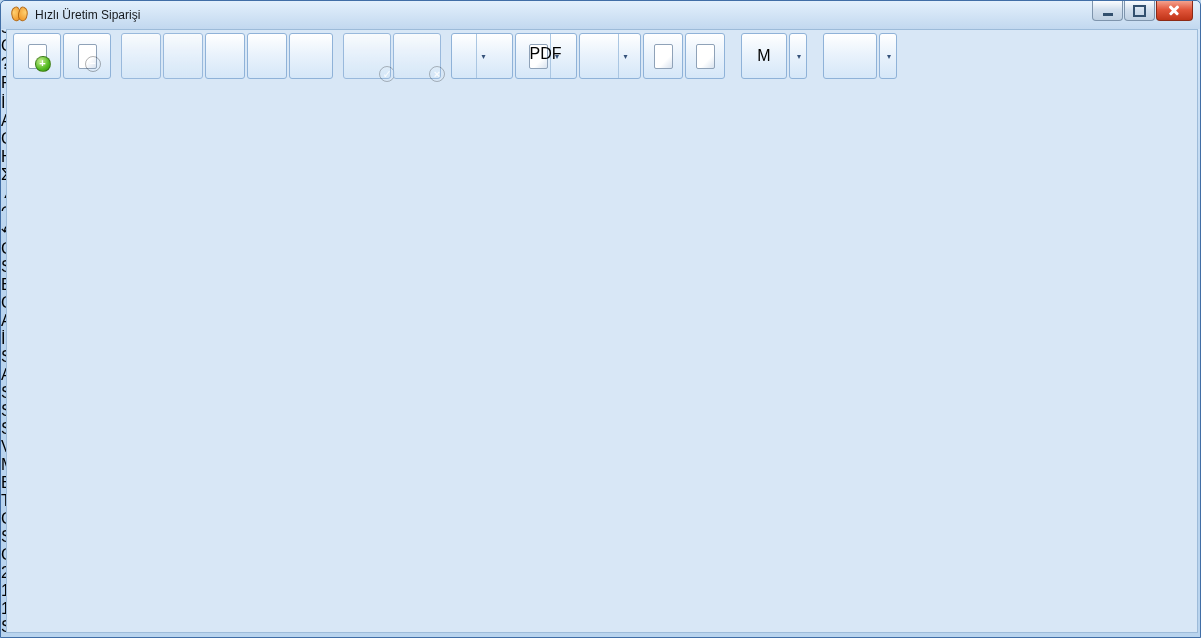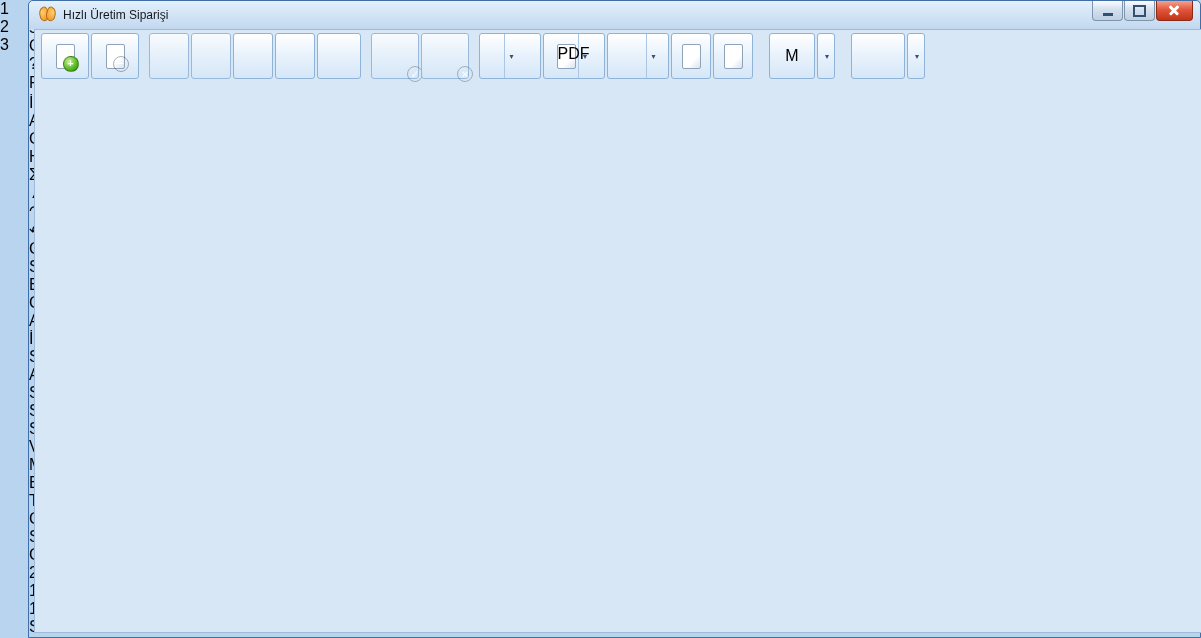--- a/index.html
+++ b/index.html
@@ -2,21 +2,21 @@
 <html><head>
 <meta charset="utf-8">
 <style>
   html,body{margin:0;padding:0;}
   body{width:1201px;height:638px;position:relative;overflow:hidden;
        font-family:"Liberation Sans","DejaVu Sans",sans-serif;background:#b9d4ee;}
   i,b,s{font-style:normal;text-decoration:none;}
 
   
   #win{position:absolute;inset:0;border:1px solid #416ea6;border-radius:5px 5px 0 0;
-       background:linear-gradient(#d4e6f8,#b9d4ee 40%,#b9d4ee);margin-left:28px;}
+       background:linear-gradient(#d4e6f8,#b9d4ee 40%,#b9d4ee);}
   #titlebar{position:absolute;left:0;top:0;right:0;height:28px;
        background:linear-gradient(#e3f0fc,#c2d8ef);border-radius:5px 5px 0 0;}
   #app-icon{position:absolute;left:10px;top:6px;width:17px;height:16px;}
   .wing{position:absolute;width:8px;height:12px;background:radial-gradient(circle at 30% 30%,#ffd070,#ef8f1c);
         border:1px solid #b86a10;border-radius:70% 30% 60% 40%;}
   .w1{left:0;transform:rotate(-22deg);}
   .w2{left:7px;transform:rotate(22deg) scaleX(-1);}
   #title-text{position:absolute;left:34px;top:7px;font-size:12px;color:#15181c;}
   #winctl{position:absolute;right:7px;top:0;display:flex;gap:1px;}
   .wbtn{width:29px;height:19px;border:1px solid #7e94ac;border-top:none;border-radius:0 0 4px 4px;

